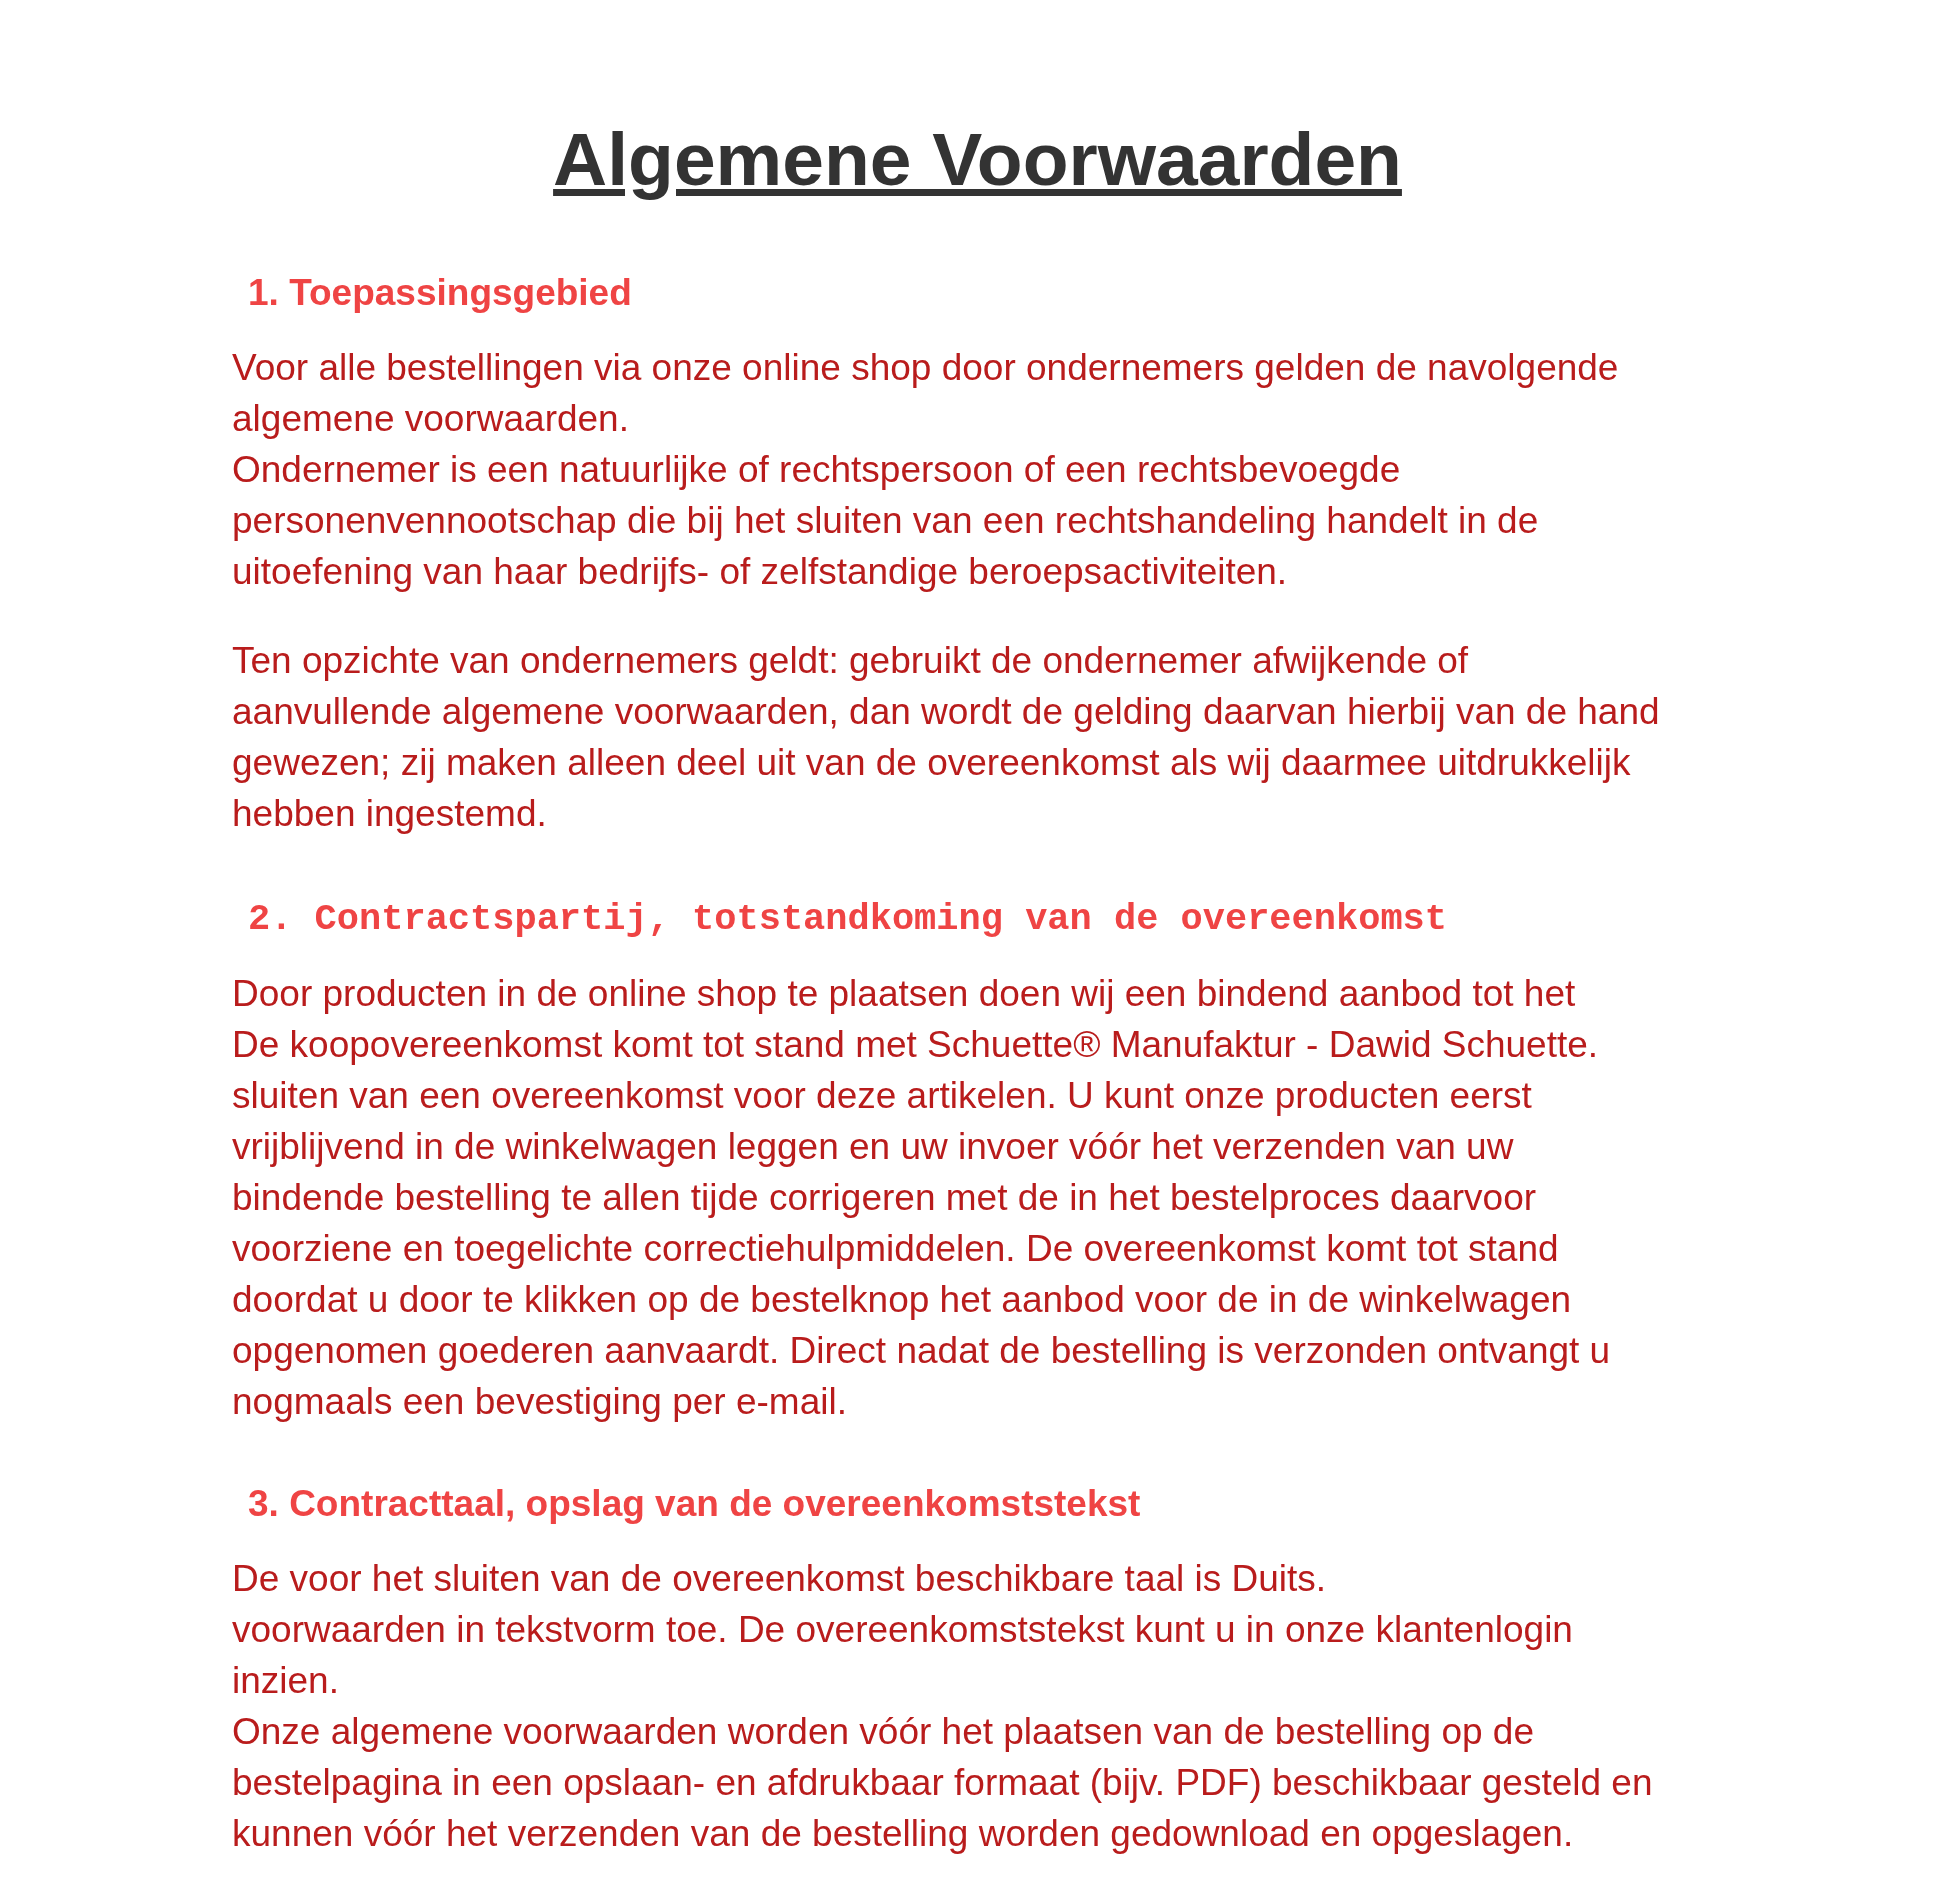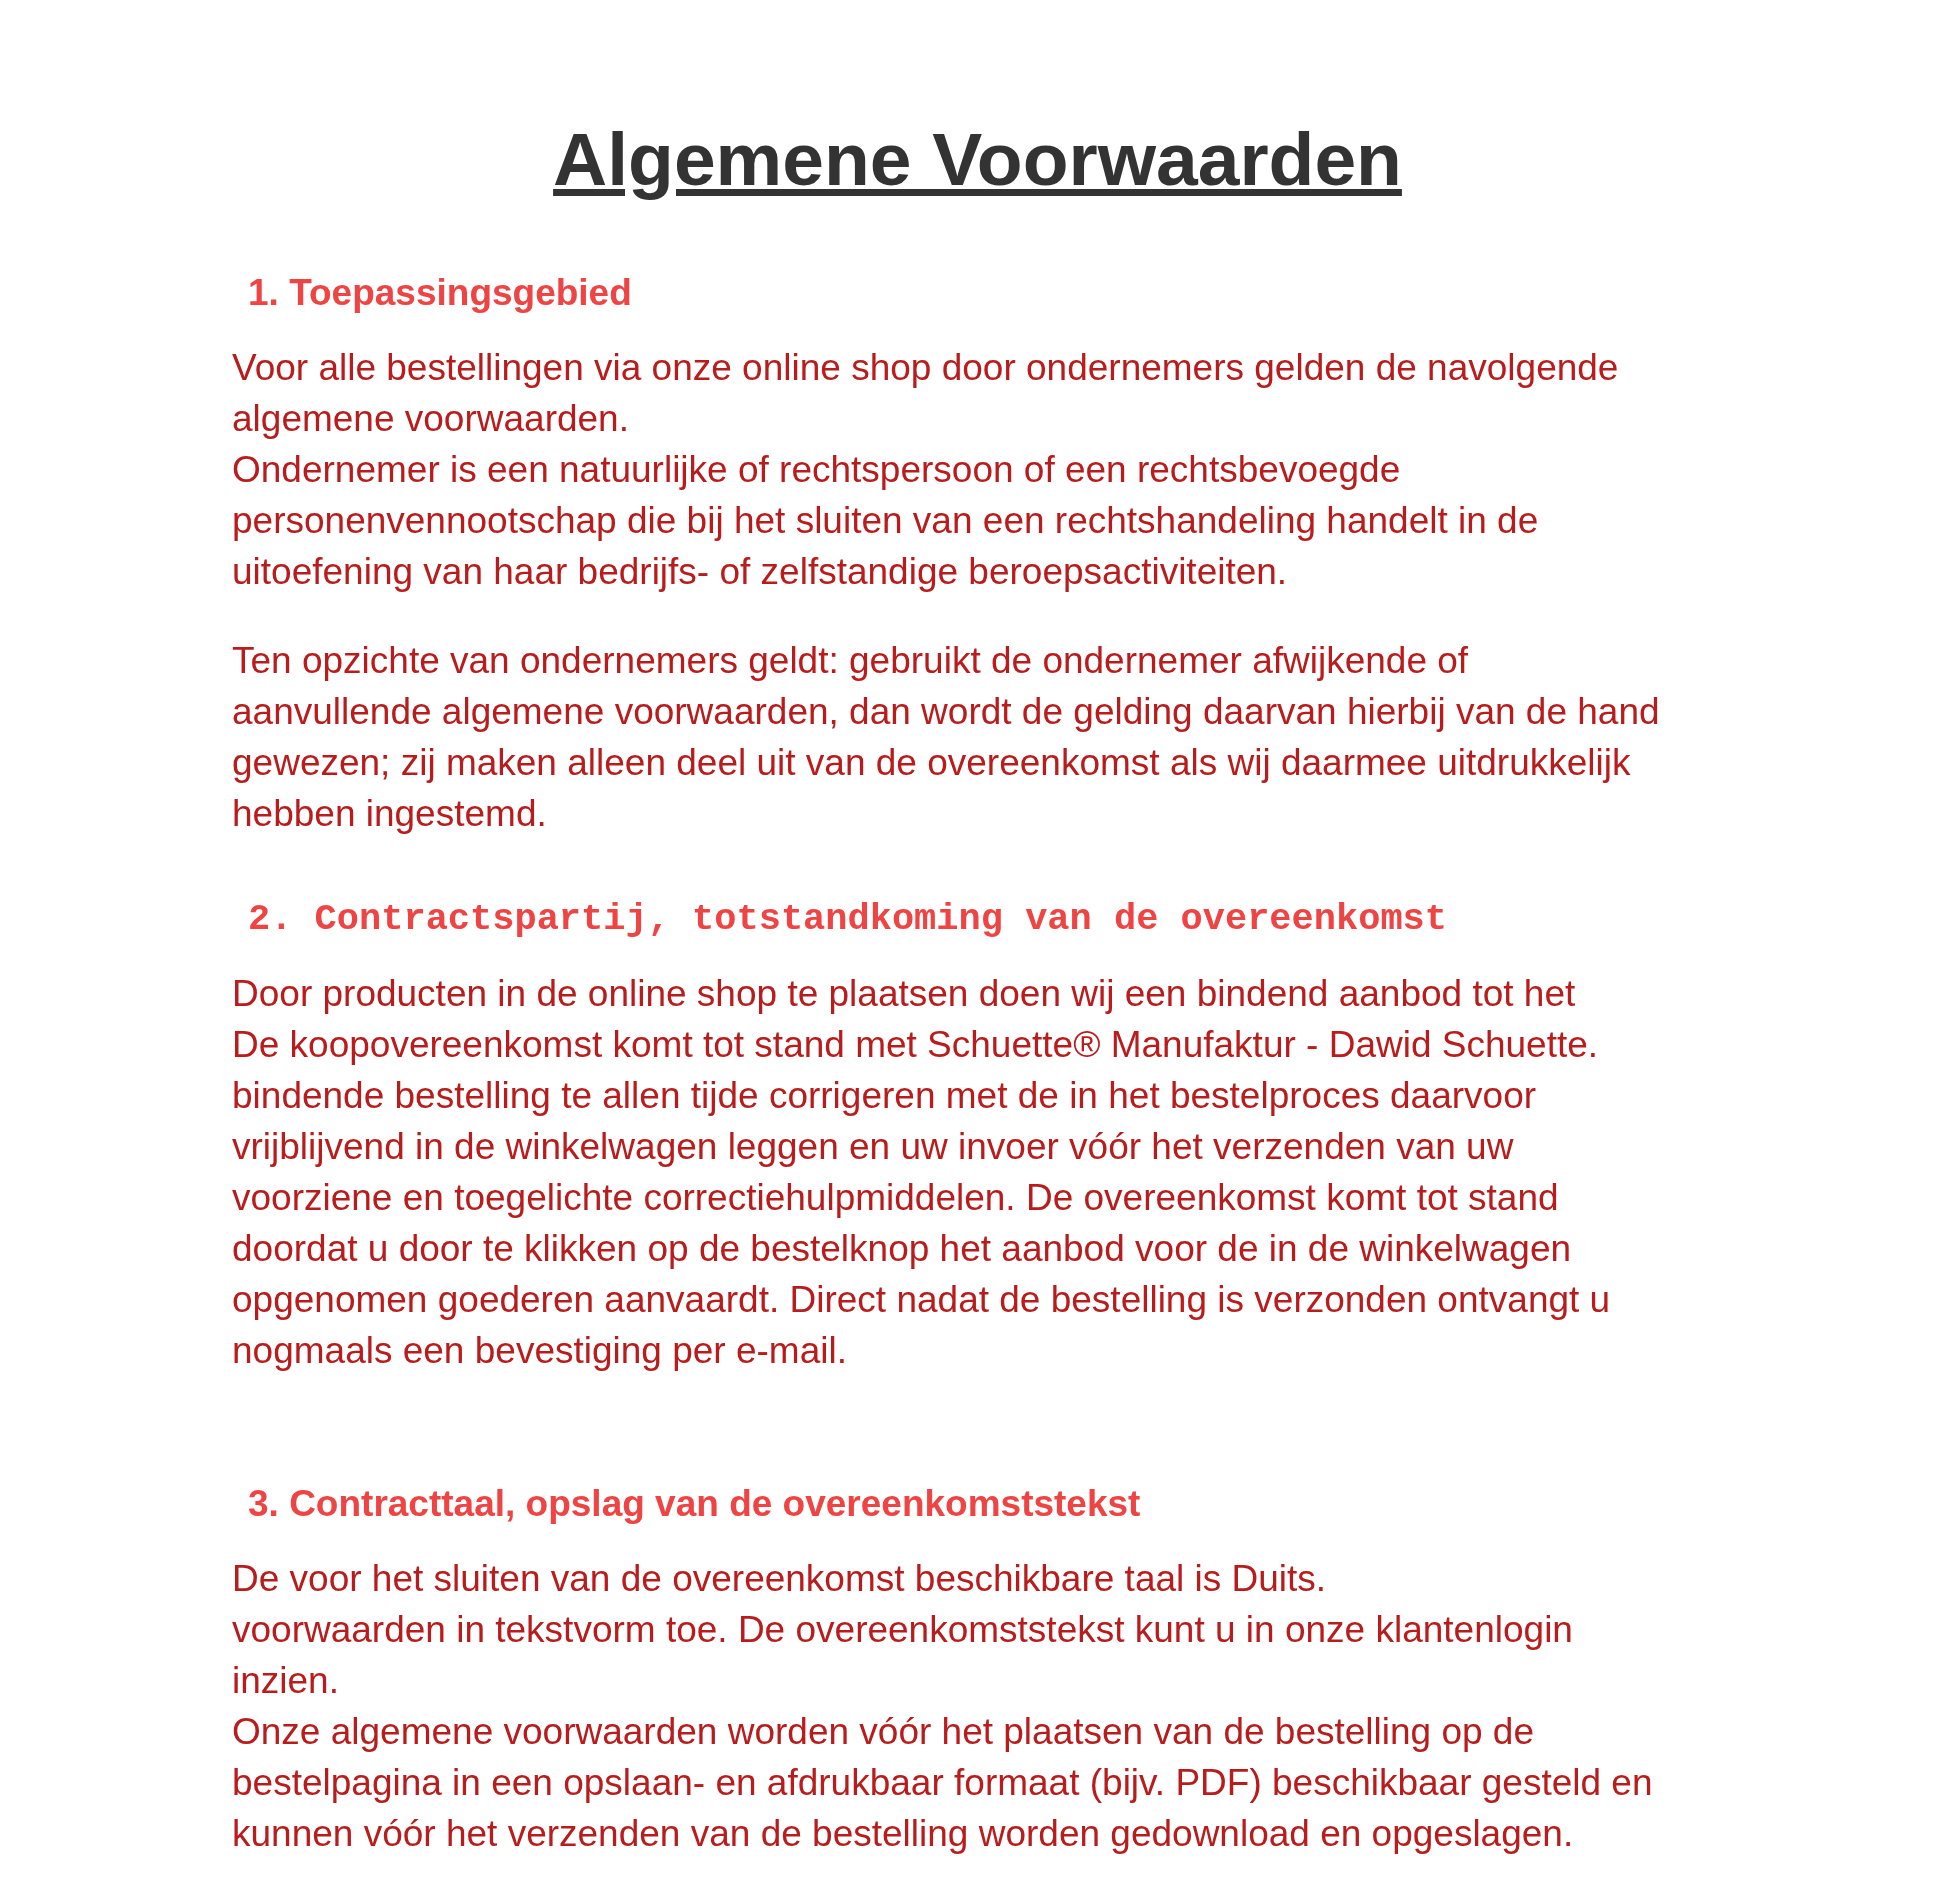--- a/index.html
+++ b/index.html
@@ -80,22 +80,23 @@
     <span class="line">aanvullende algemene voorwaarden, dan wordt de gelding daarvan hierbij van de hand</span>
     <span class="line">gewezen; zij maken alleen deel uit van de overeenkomst als wij daarmee uitdrukkelijk</span>
     <span class="line">hebben ingestemd.</span>
   </p>
 
   <h2 class="section-heading" style="top:882px;font-family:Liberation Mono, monospace;">2. Contractspartij, totstandkoming van de overeenkomst</h2>
 
   <p class="para" style="top:968px;">
     <span class="line">Door producten in de online shop te plaatsen doen wij een bindend aanbod tot het</span>
     <span class="line">De koopovereenkomst komt tot stand met Schuette® Manufaktur - Dawid Schuette.</span>
+    <span class="line">sluiten van een overeenkomst voor deze artikelen. U kunt onze producten eerst</span>
+    <span class="line">vrijblijvend in de winkelwagen leggen en uw invoer vóór het verzenden van uw</span>
     <span class="line">bindende bestelling te allen tijde corrigeren met de in het bestelproces daarvoor</span>
-    <span class="line">vrijblijvend in de winkelwagen leggen en uw invoer vóór het verzenden van uw</span>
     <span class="line">voorziene en toegelichte correctiehulpmiddelen. De overeenkomst komt tot stand</span>
     <span class="line">doordat u door te klikken op de bestelknop het aanbod voor de in de winkelwagen</span>
     <span class="line">opgenomen goederen aanvaardt. Direct nadat de bestelling is verzonden ontvangt u</span>
     <span class="line">nogmaals een bevestiging per e-mail.</span>
   </p>
 
   <h2 class="section-heading" style="top:1466px;">3. Contracttaal, opslag van de overeenkomststekst</h2>
 
   <p class="para" style="top:1553px;">
     <span class="line">De voor het sluiten van de overeenkomst beschikbare taal is Duits.</span>

